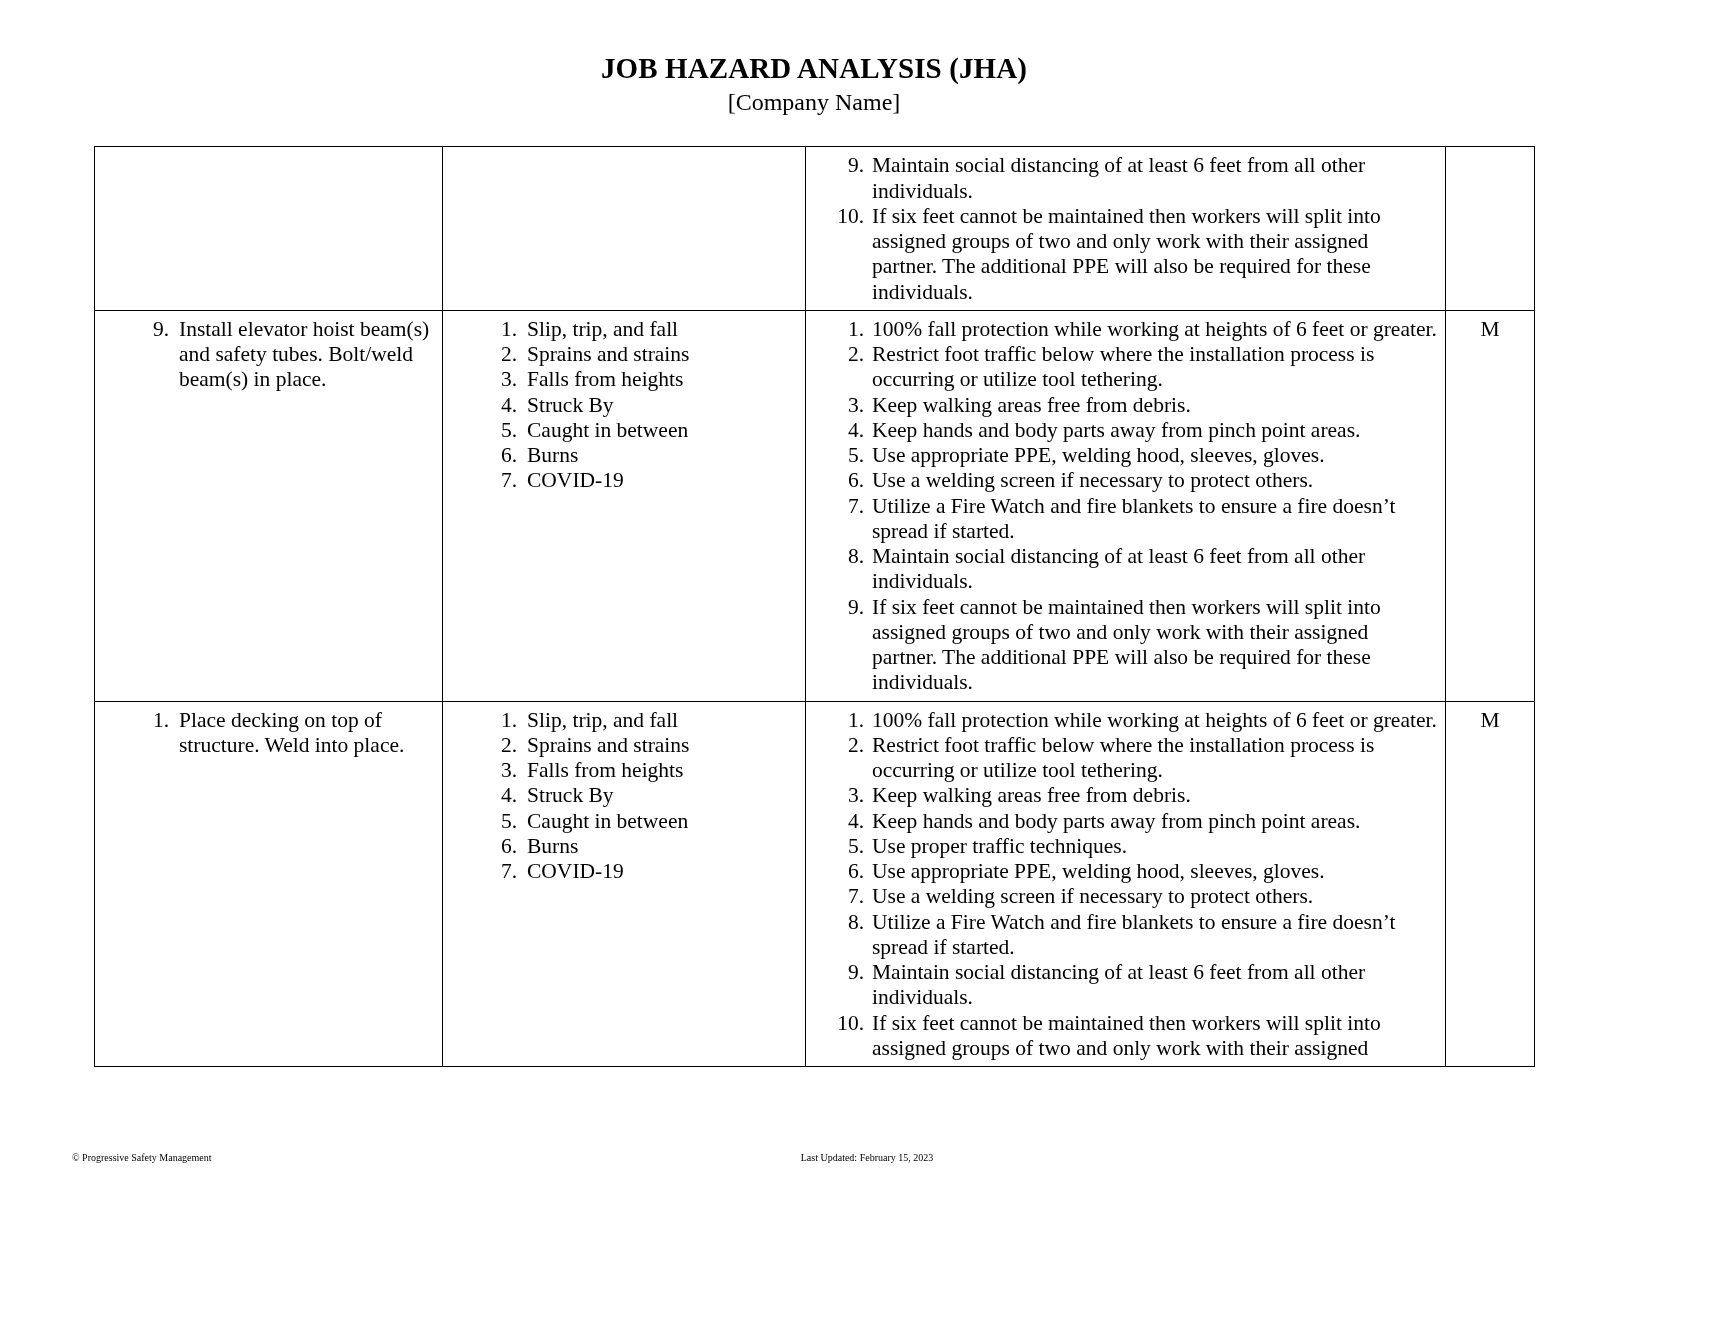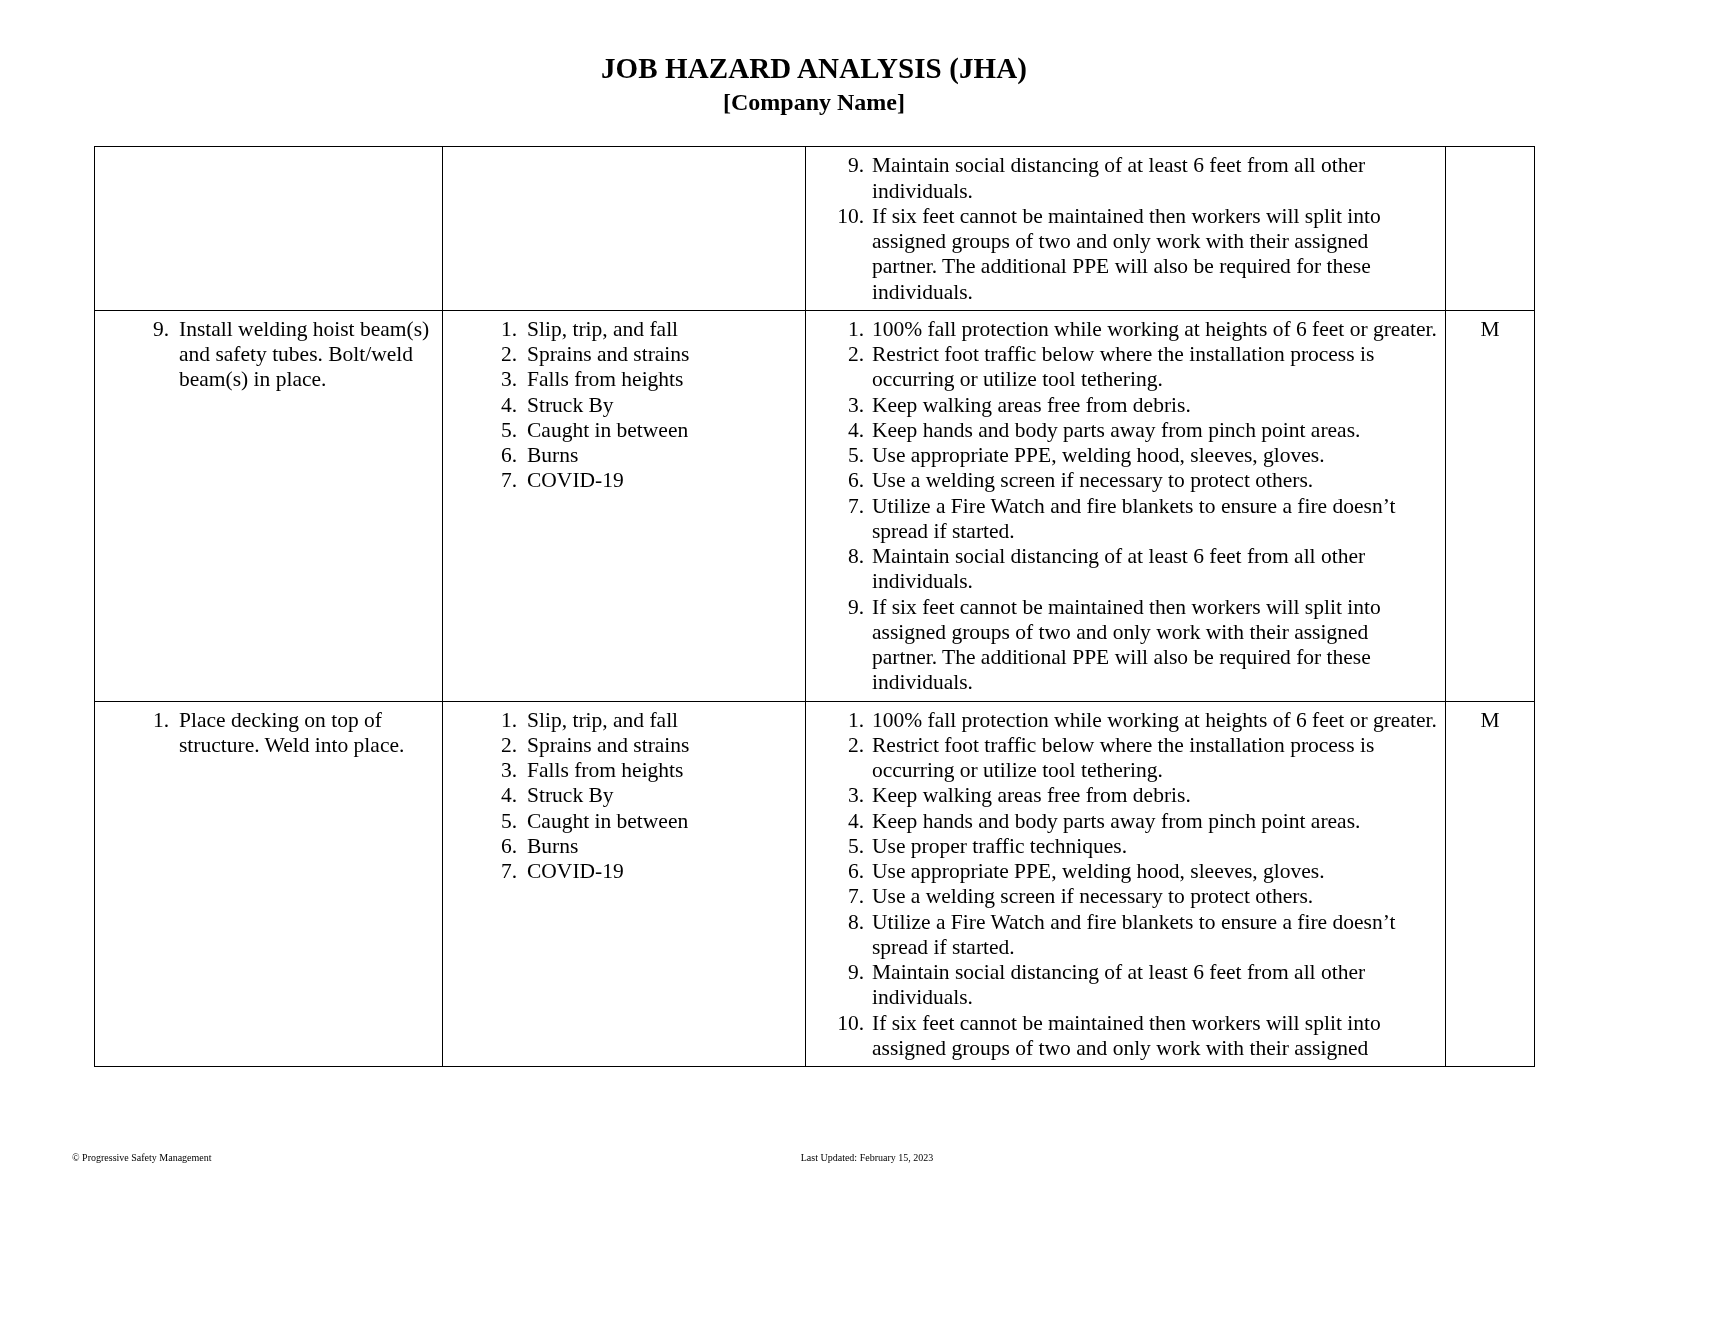--- a/index.html
+++ b/index.html
@@ -26,21 +26,21 @@
     padding-top: 52px;
   }
   .doc-title {
     font-size: 29px;
     font-weight: bold;
     line-height: 1.12;
     letter-spacing: 0.1px;
   }
   .doc-subtitle {
     font-size: 24px;
-    font-weight: bold;
+    font-weight: normal;
     line-height: 1.2;
     margin-top: 4px;
   }
   .table-wrap {
     margin: 0 auto;
     margin-top: 29px;
     width: 1440px;
   }
   table.jha {
     border-collapse: collapse;
@@ -156,21 +156,21 @@
               </div>
             </td>
             <td>
               <div class="risk-cell"></div>
             </td>
           </tr>
           <tr>
             <td>
               <div class="cell-inner steps">
                 <ol class="nlist">
-                  <li><span class="num">9.</span><span>Install welding hoist beam(s) and safety tubes. Bolt/weld beam(s) in place.</span></li>
+                  <li><span class="num">9.</span><span>Install elevator hoist beam(s) and safety tubes. Bolt/weld beam(s) in place.</span></li>
                 </ol>
               </div>
             </td>
             <td>
               <div class="cell-inner hazards">
                 <ol class="nlist">
                   <li><span class="num">1.</span><span>Slip, trip, and fall</span></li>
                   <li><span class="num">2.</span><span>Sprains and strains</span></li>
                   <li><span class="num">3.</span><span>Falls from heights</span></li>
                   <li><span class="num">4.</span><span>Struck By</span></li>

